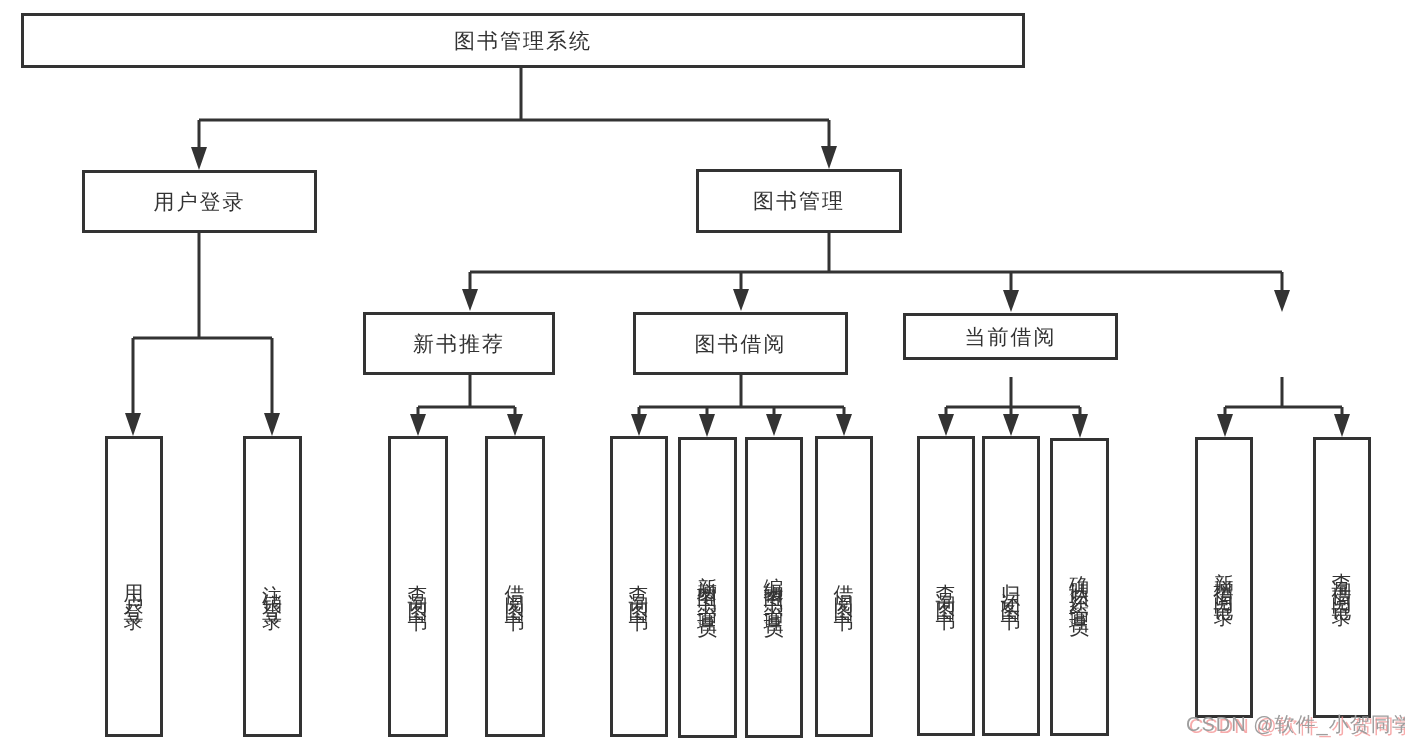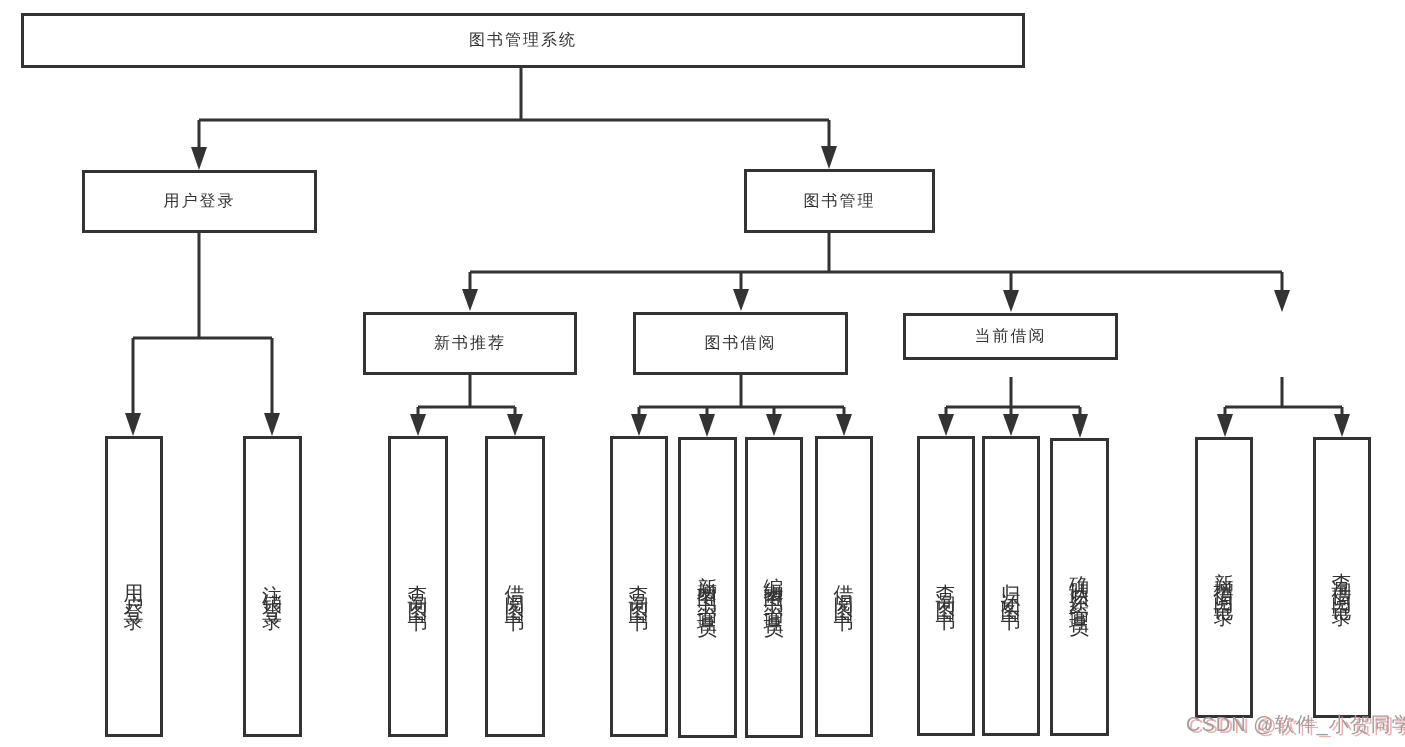--- a/index.html
+++ b/index.html
@@ -4,21 +4,21 @@
 <style>
   html,body{margin:0;padding:0;background:#ffffff;}
   .stage{
     position:relative;width:1405px;height:747px;background:#ffffff;overflow:hidden;
     font-family:"Liberation Sans","DejaVu Sans",sans-serif;
   }
   .wires{position:absolute;left:0;top:0;width:1405px;height:747px;}
   .hbox{
     position:absolute;box-sizing:border-box;background:#ffffff;border:3px solid #333333;
     display:flex;align-items:center;justify-content:center;
-    font-size:16px;letter-spacing:2px;color:#333333;white-space:nowrap;
+    font-size:21px;letter-spacing:2px;color:#333333;white-space:nowrap;
   }
   .vbox{
     position:absolute;box-sizing:border-box;background:#ffffff;border:3px solid #333333;
     display:flex;align-items:center;justify-content:center;
   }
   .vtext{
     writing-mode:vertical-rl;text-orientation:mixed;
     font-size:20px;letter-spacing:9px;line-height:1.1;color:#333333;
   }
   .watermark{
@@ -70,25 +70,25 @@
     </g>
   </svg>
 
   <div class="hbox" style="left:21px;top:13px;width:1004px;height:55px">
     <span>图书管理系统</span>
   </div>
 
   <div class="hbox" style="left:82px;top:170px;width:235px;height:63px">
     <span>用户登录</span>
   </div>
-  <div class="hbox" style="left:744px;top:169px;width:191px;height:64px">
+  <div class="hbox" style="left:696px;top:169px;width:206px;height:64px">
     <span>图书管理</span>
   </div>
 
-  <div class="hbox" style="left:363px;top:312px;width:214px;height:63px">
+  <div class="hbox" style="left:363px;top:312px;width:192px;height:63px">
     <span>新书推荐</span>
   </div>
   <div class="hbox" style="left:633px;top:312px;width:215px;height:63px">
     <span>图书借阅</span>
   </div>
   <div class="hbox" style="left:903px;top:313px;width:215px;height:47px">
     <span>当前借阅</span>
   </div>
 
   <div class="vbox" style="left:105px;top:436px;width:58px;height:301px">

